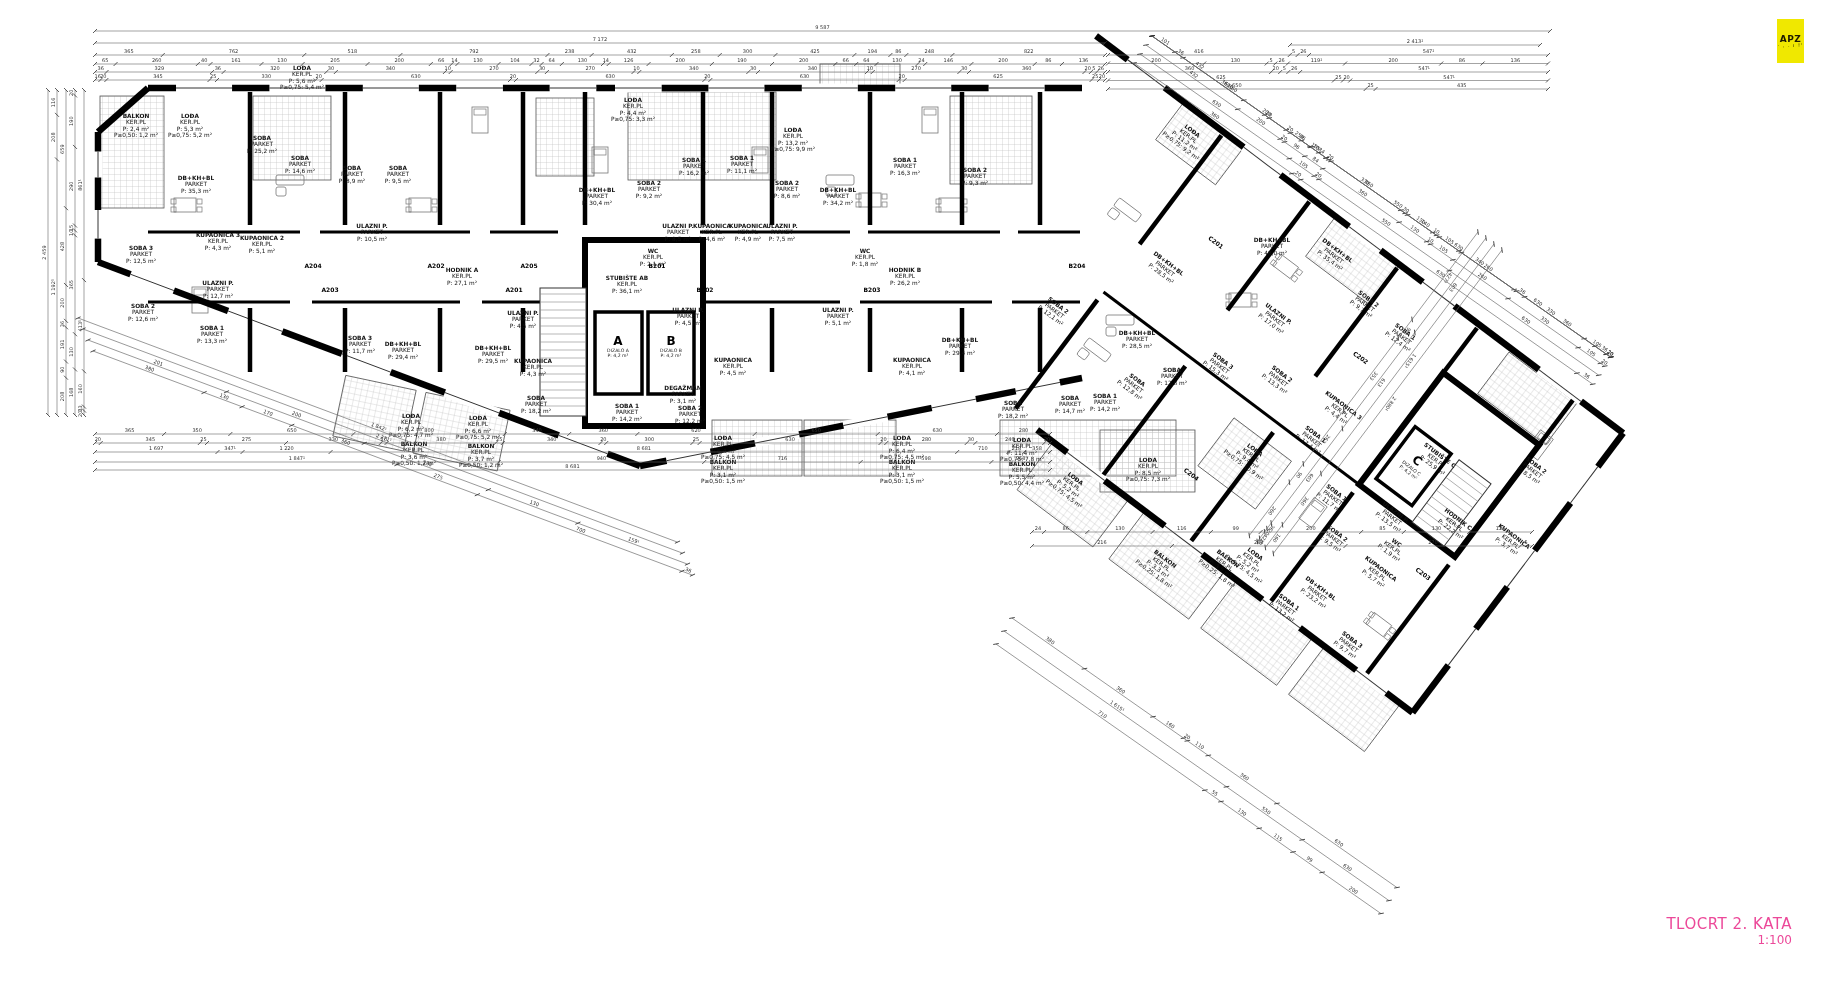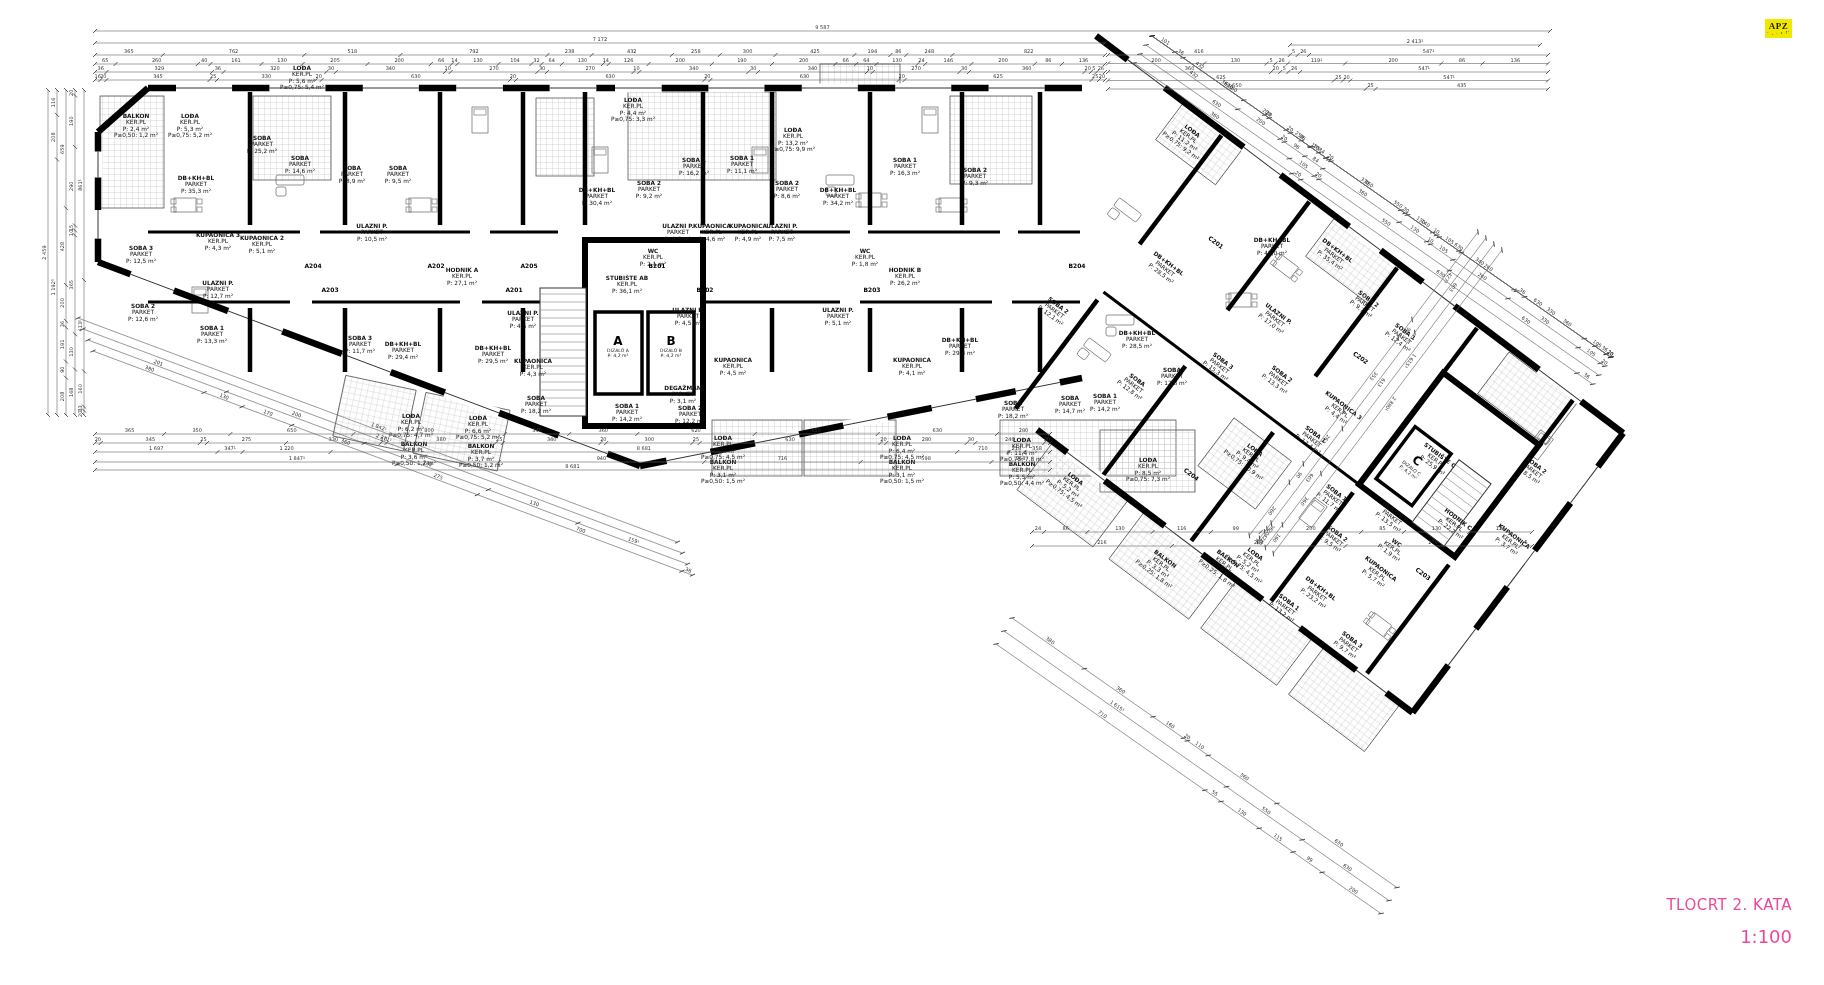--- a/index.html
+++ b/index.html
@@ -1,23 +1,23 @@
 <!DOCTYPE html>
 <html><head>
 <meta charset="utf-8">
 <style>
   html,body{margin:0;padding:0;background:#ffffff;}
   .page{position:relative;width:1824px;height:985px;background:#fff;overflow:hidden;
         font-family:"DejaVu Sans",sans-serif;}
   svg{position:absolute;left:0;top:0;}
   .title-block{position:absolute;right:32px;bottom:38px;text-align:right;color:#ec4899;}
   .plan-title{font-size:15px;letter-spacing:0.5px;}
-  .plan-scale{font-size:18px;margin-top:12px;}
-  .logo{position:absolute;right:32px;top:19px;width:27px;height:19px;background:#f0e800;
-        display:flex;flex-direction:column;align-items:center;justify-content:center;font-family:Liberation Serif, serif;}
+  .plan-scale{font-size:12px;}
+  .logo{position:absolute;right:20px;top:19px;width:27px;height:44px;background:#f0e800;
+        display:flex;flex-direction:column;align-items:center;justify-content:center;}
   .logo b{font-size:9px;color:#1e1c00;letter-spacing:0.5px;line-height:8px;}
   .logo i{font-size:5px;color:#1e1c00;font-style:normal;letter-spacing:1px;line-height:5px;}
 </style>
 </head>
 <body>
 
 <div class="page">
   <svg id="plan" width="1824" height="985" viewBox="0 0 1824 985">
     <defs>
       <pattern id="hatch" width="6" height="6" patternUnits="userSpaceOnUse">

